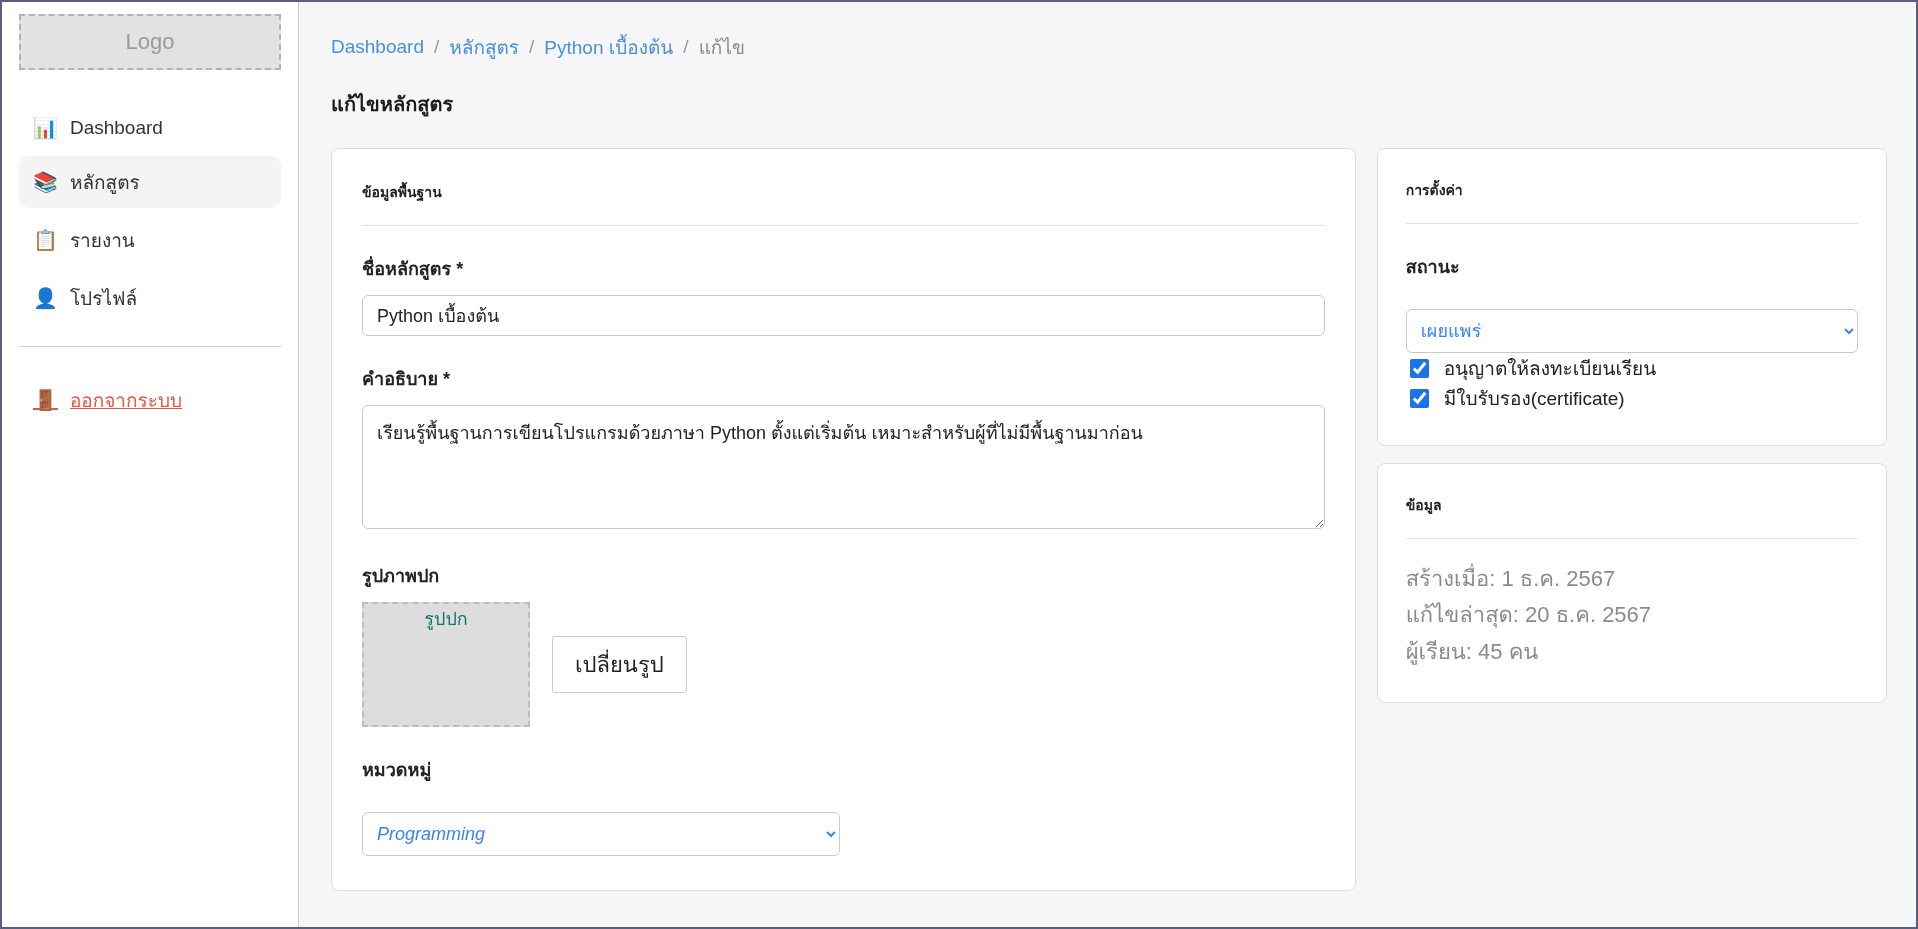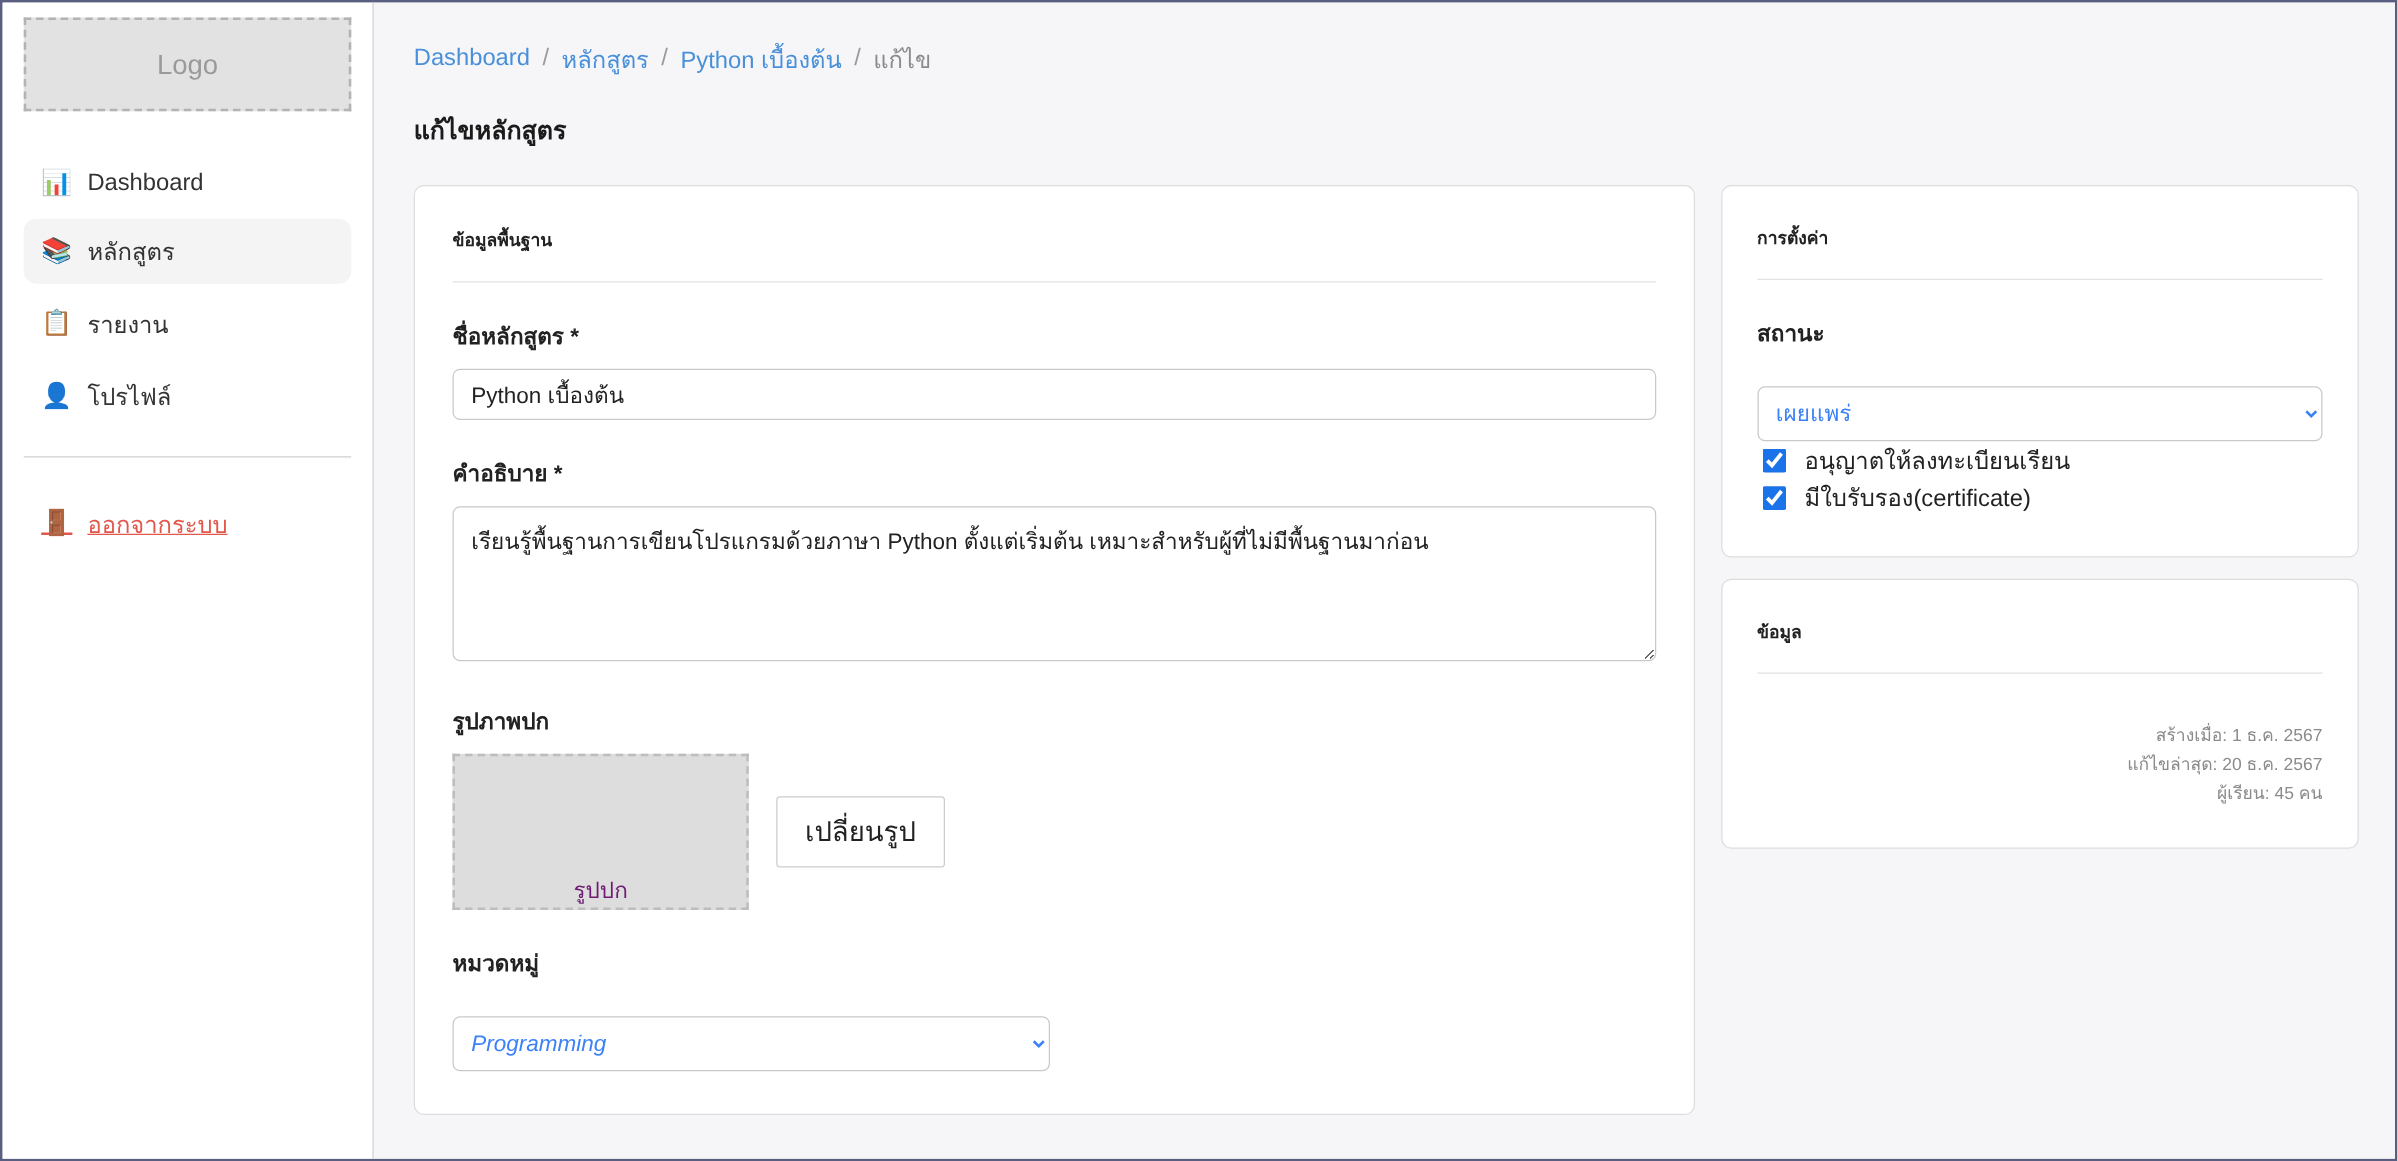--- a/index.html
+++ b/index.html
@@ -20,21 +20,21 @@
 
   
   .sidebar {
     width: 297px;
     flex: 0 0 297px;
     background: #ffffff;
     border-right: 1px solid #c9c9c9;
     padding: 12px 17px 0 17px;
   }
   .logo-box {
-    height: 75px;
+    height: 56px;
     border: 2px dashed #b3b3b3;
     background: #e2e2e2;
     display: flex;
     align-items: center;
     justify-content: center;
     color: #9a9a9a;
     font-size: 22px;
   }
   .nav { margin-top: 36px; display: flex; flex-direction: column; gap: 6px; }
   .nav-item {
@@ -129,28 +129,28 @@
     border-radius: 6px;
     padding: 12px 14px;
     font-size: 18px;
     font-family: inherit;
     color: #222;
     resize: both;
     background: #fff;
   }
   .cover-row { display: flex; align-items: center; gap: 22px; }
   .cover-placeholder {
-    width: 237px;
+    width: 168px;
     height: 125px;
     border: 2px dashed #bdbdbd;
     background: #ddd;
     display: flex;
-    align-items: flex-end;
+    align-items: flex-start;
     justify-content: center;
-    color: #701a75;
+    color: #0f766e;
     font-size: 18px;
   }
   .btn {
     font-family: inherit;
     font-size: 22px;
     border-radius: 3px;
     cursor: pointer;
   }
   .btn-outline {
     background: #fff;
@@ -181,21 +181,21 @@
     gap: 12px;
     font-size: 19px;
     color: #222;
   }
   .checkbox-row input[type="checkbox"] {
     width: 19px;
     height: 19px;
     accent-color: #1a73e8;
     cursor: pointer;
   }
-  .info-lines { margin-top: 38px; font-size: 14px; color: #8b8b8b; line-height: 1.65; text-align: right; }
+  .info-lines { margin-top: 22px; font-size: 22px; color: #8b8b8b; line-height: 1.65; }
   .info-lines div { margin: 0; }
 </style>
 </head>
 <body>
 
 <div class="app">
 
   <aside class="sidebar">
     <div class="logo-box">
       <span>Logo</span>

